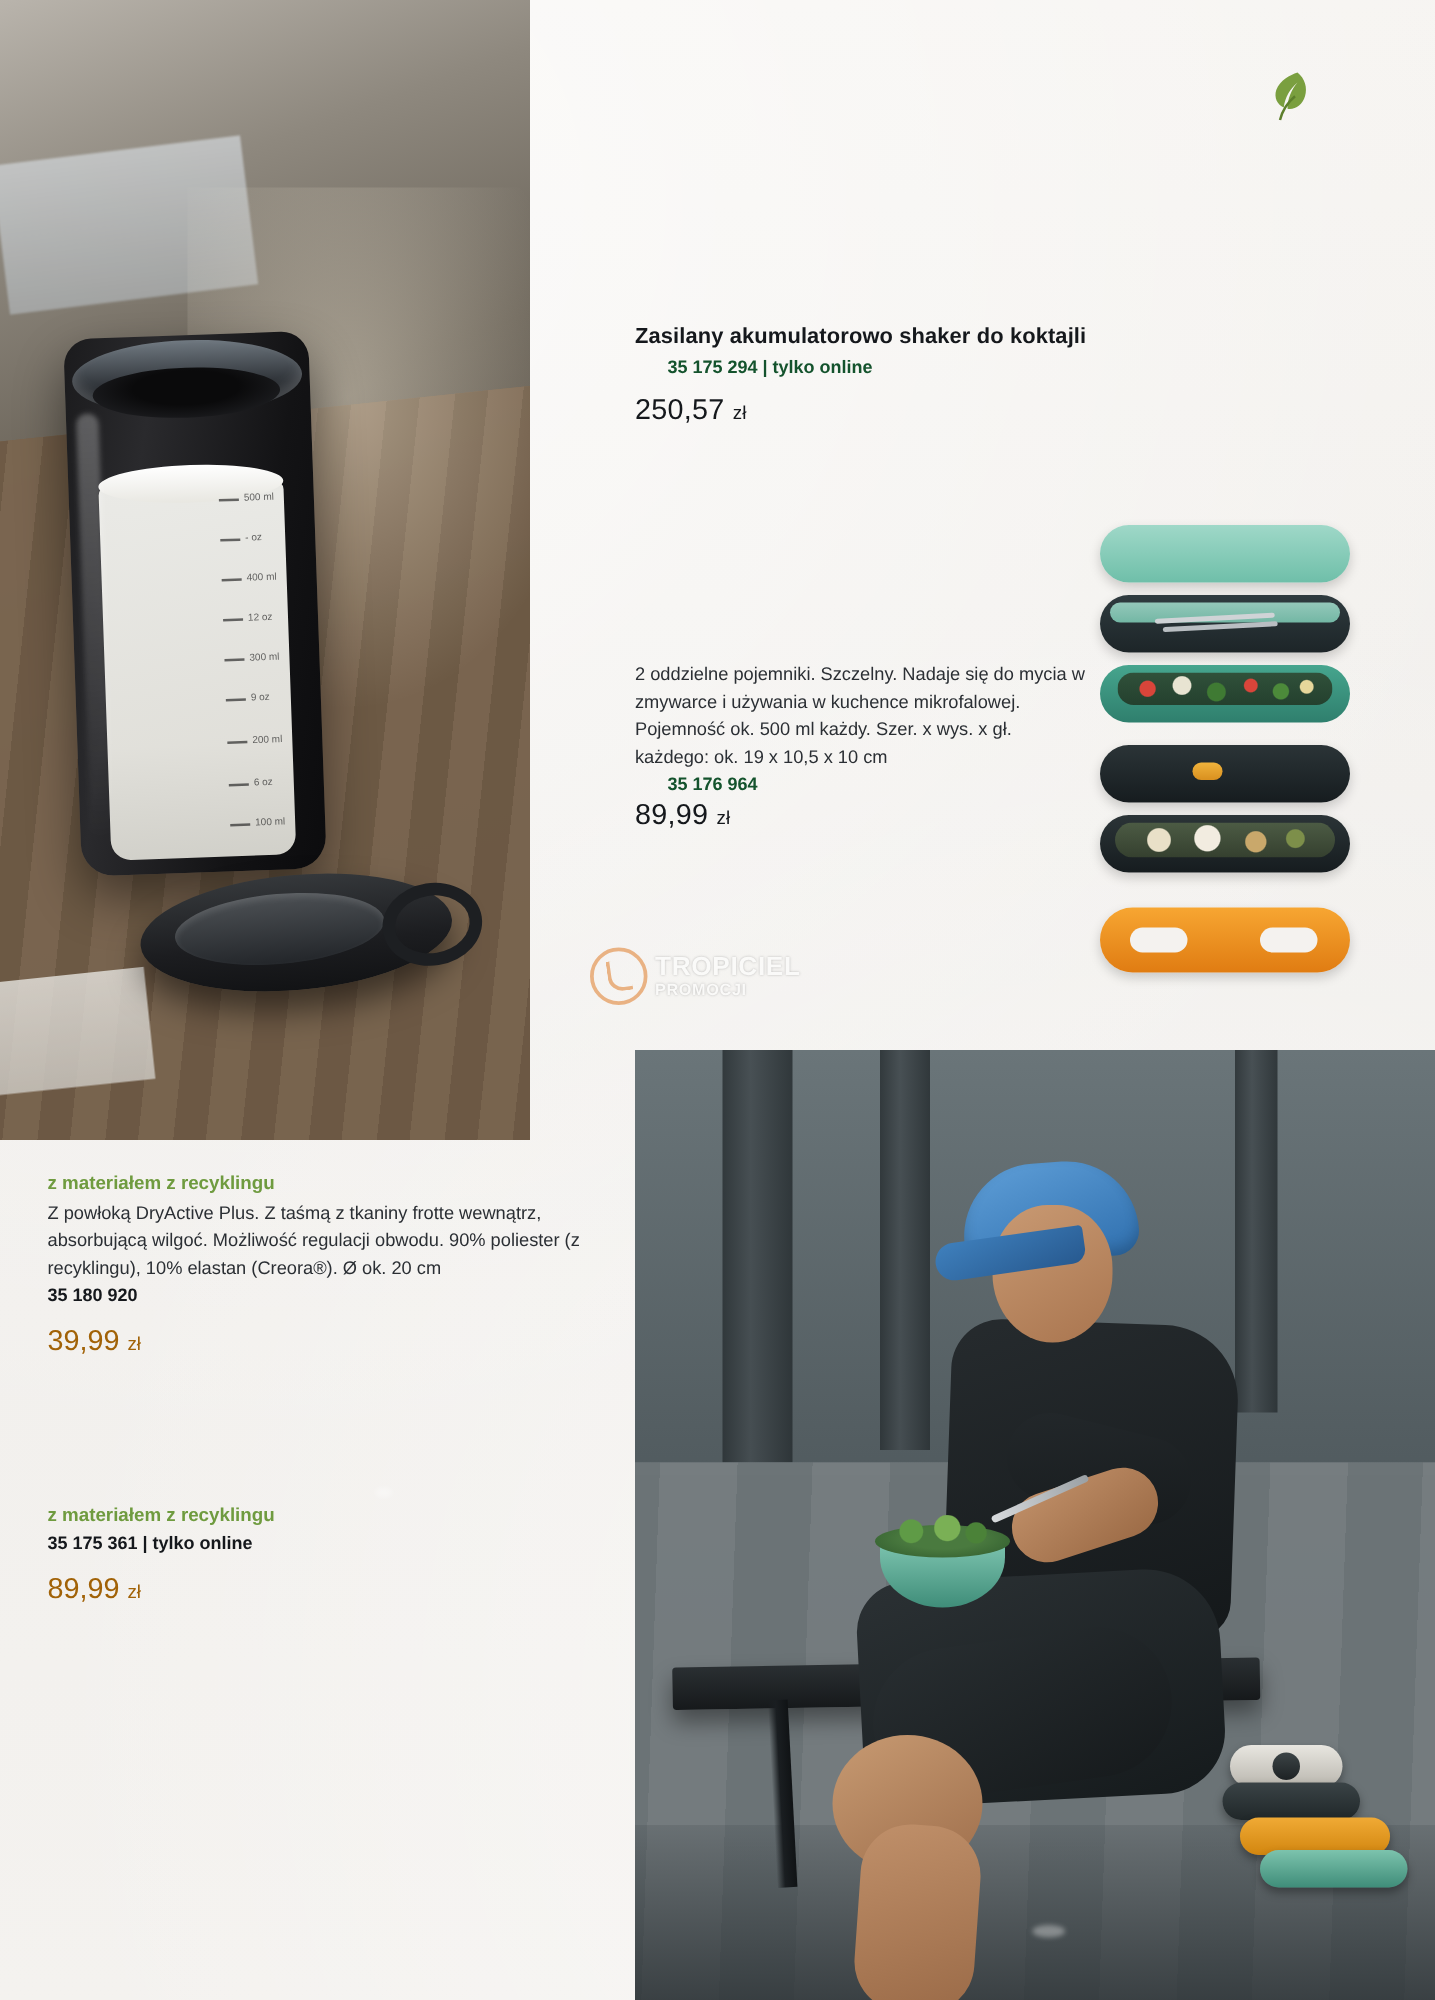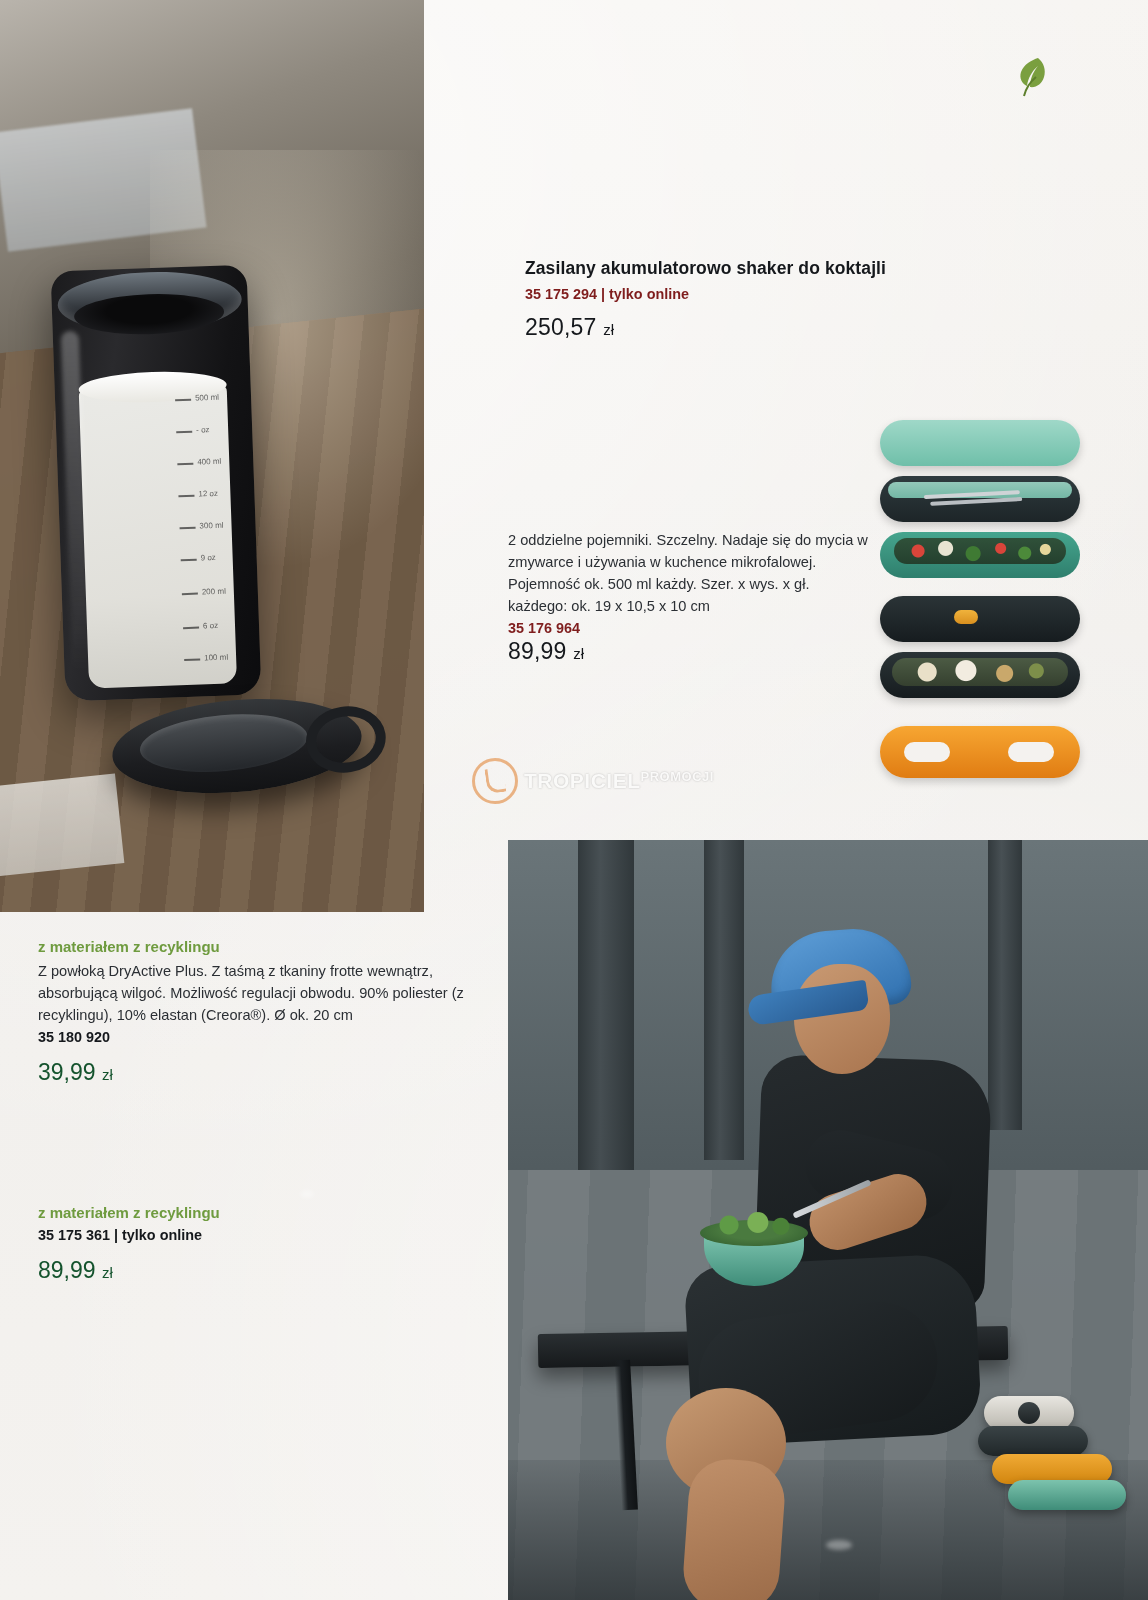--- a/index.html
+++ b/index.html
@@ -213,32 +213,33 @@
   .prod-desc {
     font-size: 14.6px;
     line-height: 1.5;
     color: #2b2f34;
     margin: 0;
     max-width: 480px;
   }
   .prod-code {
     font-size: 14.4px;
     font-weight: bold;
-    color: #7f1d1d;
+    color: #14532d;
     margin-top: 2px;
+    margin-left: 26px;
   }
   .prod-price {
     font-size: 23px;
     color: #15181c;
     margin-top: 12px;
     letter-spacing: .2px;
   }
   .prod-price .cur { font-size: 15px; }
 
-  .block-shaker { position: absolute; left: 17px; top: 0; width: 500px; }
+  .block-shaker { position: absolute; left: 0; top: 0; width: 500px; }
   .block-lunch { position: absolute; left: 0; top: 272px; width: 400px; }
 
   
   .lunch-stack {
     position: absolute;
     left: 880px;
     top: 420px;
     width: 230px;
     height: 410px;
   }
@@ -526,21 +527,21 @@
     margin: 0;
   }
   .lt-code {
     font-size: 14.4px;
     font-weight: bold;
     color: #15181c;
     margin-top: 2px;
   }
   .lt-price {
     font-size: 23px;
-    color: #14532d;
+    color: #a16207;
     margin-top: 14px;
   }
   .lt-price .cur { font-size: 15px; }
 
   .block-bluza { margin-top: 118px; }
 
   
   .page-logo {
     position: absolute;
     right: 92px;
@@ -575,20 +576,21 @@
     position: absolute;
     left: 11px; top: 7px;
     width: 16px; height: 22px;
     border-left: 3px solid #e07d2a;
     border-bottom: 3px solid #e07d2a;
     border-radius: 0 0 0 12px;
     transform: rotate(-8deg);
   }
   .wm-text {
     display: flex;
+    flex-direction: column;
     line-height: 1.05;
   }
   .wm-main {
     font-size: 21px;
     font-weight: bold;
     color: #ffffff;
     text-shadow: 0 0 2px rgba(120,120,120,.9);
     letter-spacing: .5px;
   }
   .wm-sub {

